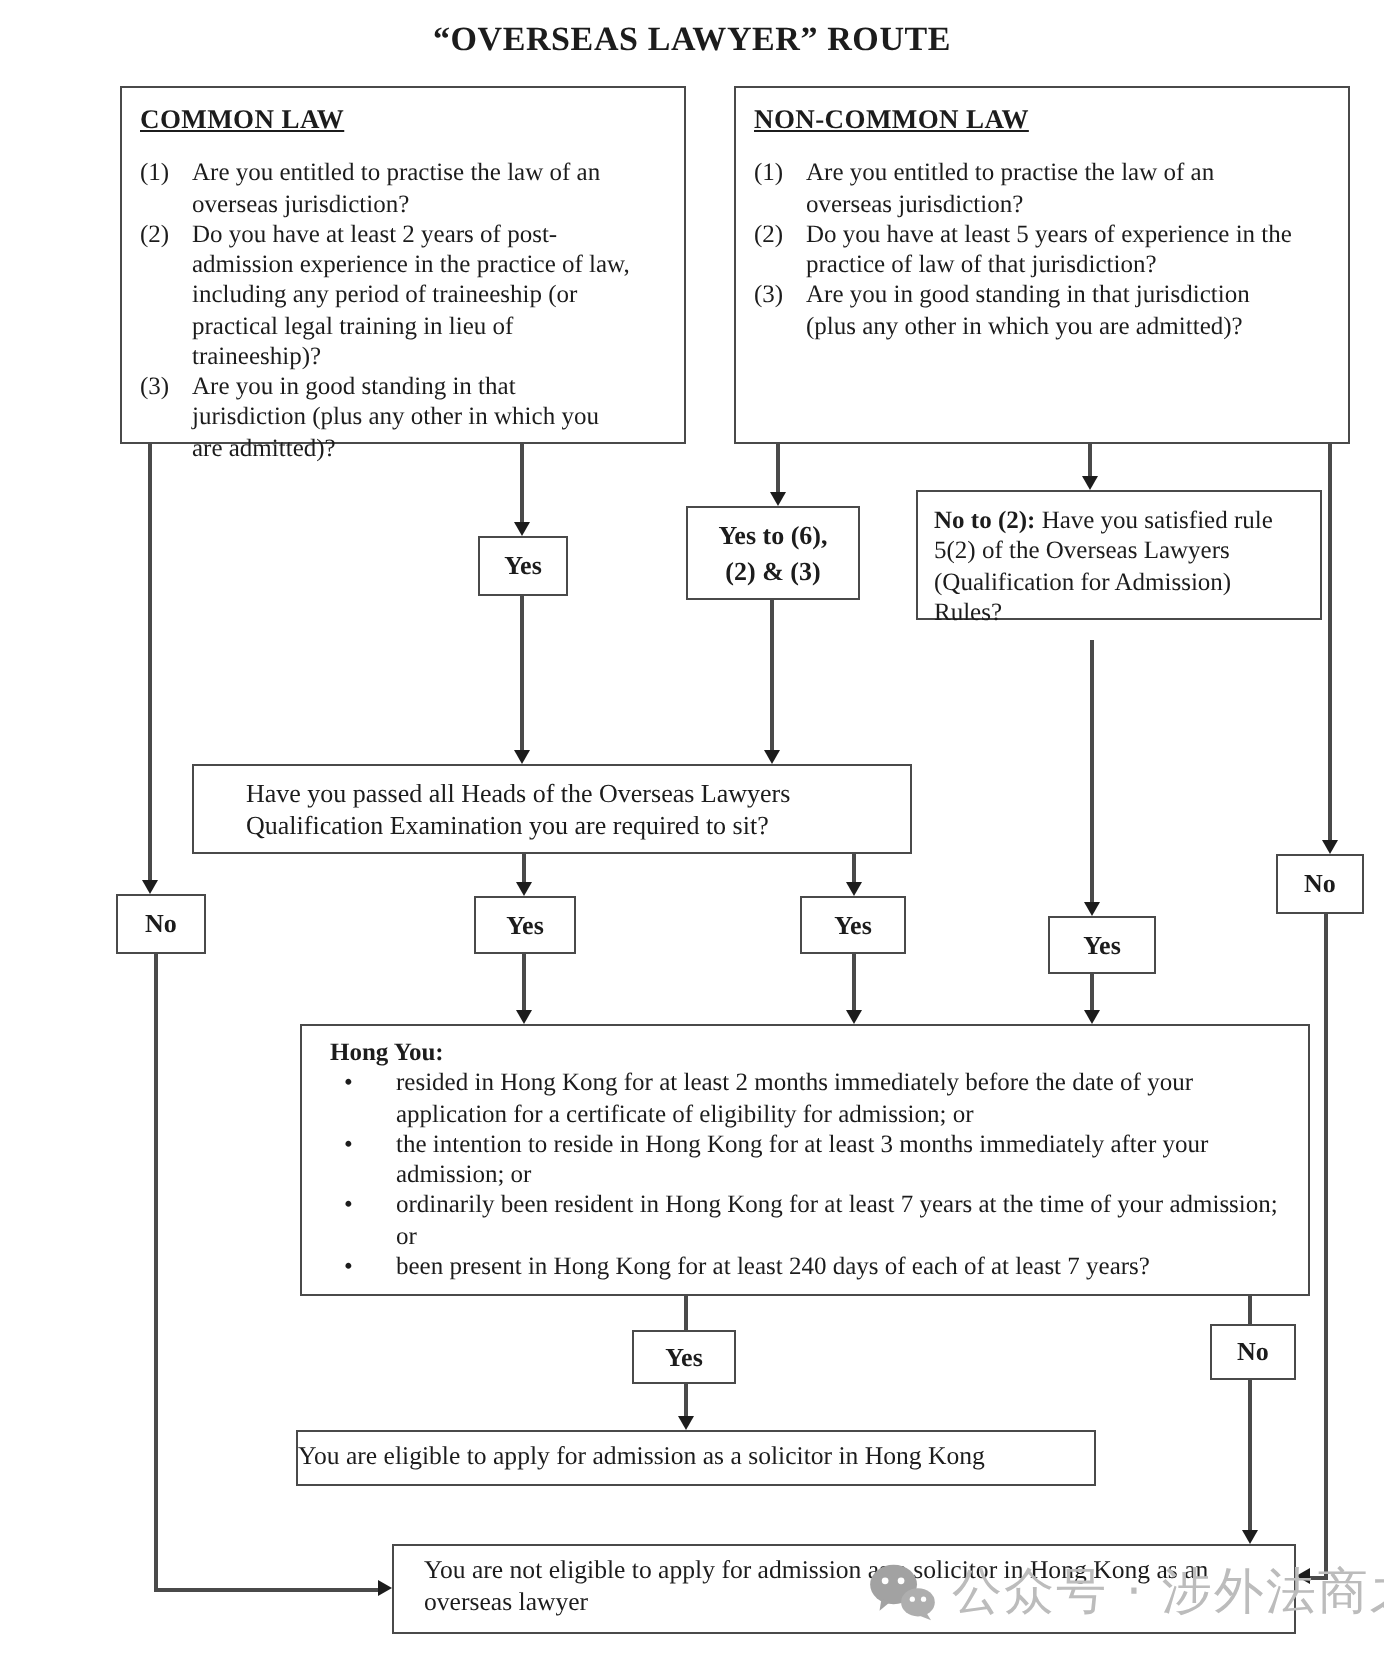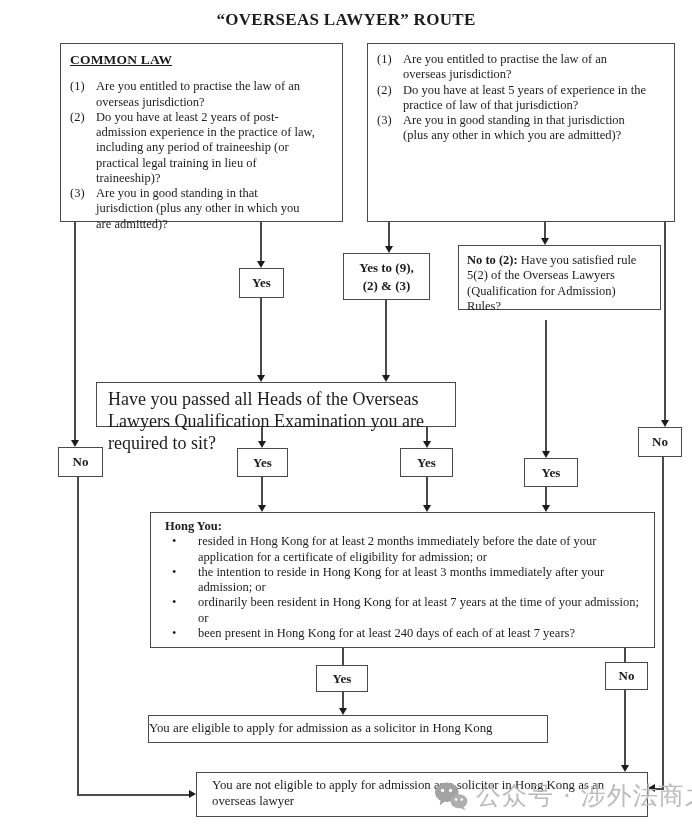--- a/index.html
+++ b/index.html
@@ -33,21 +33,21 @@
   }
   .qitem { display:flex; }
   .qnum { width:26px; flex:none; }
   .qtext { flex:1; }
   .label-box {
     display:flex; align-items:center; justify-content:center;
     font-weight:bold; font-size:13px; text-align:center;
   }
   .multi-line { flex-direction:column; line-height:1.35; }
   .note-box { padding:7px 8px; font-size:12.5px; }
-  .question-box { padding:6px 11px; font-size:18px; }
+  .question-box { padding:6px 26px; font-size:13px; }
   .haveyou-heading { font-weight:bold; }
   .bullet-row { display:flex; }
   .bullet-glyph { width:26px; flex:none; text-align:left; padding-left:7px; }
   .bullet-text { flex:1; padding-right:4px; }
   .center-text { display:flex; align-items:center; font-size:12.8px; }
   .vline { position:absolute; width:1.6px; background:#4a4a4a; }
   .hline { position:absolute; height:1.6px; background:#4a4a4a; }
   .arr-down {
     position:absolute; width:0; height:0;
     border-left:4.5px solid transparent; border-right:4.5px solid transparent;
@@ -90,40 +90,41 @@
       <span class="qnum">(2)</span>
       <span class="qtext">Do you have at least 2 years of post-admission experience in the practice of law, including any period of traineeship (or practical legal training in lieu of traineeship)?</span>
     </div>
     <div class="qitem">
       <span class="qnum">(3)</span>
       <span class="qtext">Are you in good standing in that jurisdiction (plus any other in which you are admitted)?</span>
     </div>
   </div>
 
   <div class="box bigbox" style="left:367px; top:43px; width:308px; height:179px;">
+    <div class="law-heading">NON-COMMON LAW</div>
     <div class="qitem">
       <span class="qnum">(1)</span>
       <span class="qtext">Are you entitled to practise the law of an overseas jurisdiction?</span>
     </div>
     <div class="qitem">
       <span class="qnum">(2)</span>
       <span class="qtext">Do you have at least 5 years of experience in the practice of law of that jurisdiction?</span>
     </div>
     <div class="qitem">
       <span class="qnum">(3)</span>
       <span class="qtext">Are you in good standing in that jurisdiction (plus any other in which you are admitted)?</span>
     </div>
   </div>
 
   <div class="box label-box" style="left:239px; top:268px; width:45px; height:30px;">
     <span>Yes</span>
   </div>
 
   <div class="box label-box multi-line" style="left:343px; top:253px; width:87px; height:47px;">
-    <span>Yes to (9),</span>
+    <span>Yes to (6),</span>
     <span>(2) &amp; (3)</span>
   </div>
 
   <div class="box note-box" style="left:458px; top:245px; width:203px; height:65px;">
     <b>No to (2):</b><span> Have you satisfied rule 5(2) of the Overseas Lawyers (Qualification for Admission) Rules?</span>
   </div>
 
   <div class="box question-box" style="left:96px; top:382px; width:360px; height:45px;">
     <span>Have you passed all Heads of the Overseas Lawyers Qualification Examination you are required to sit?</span>
   </div>

